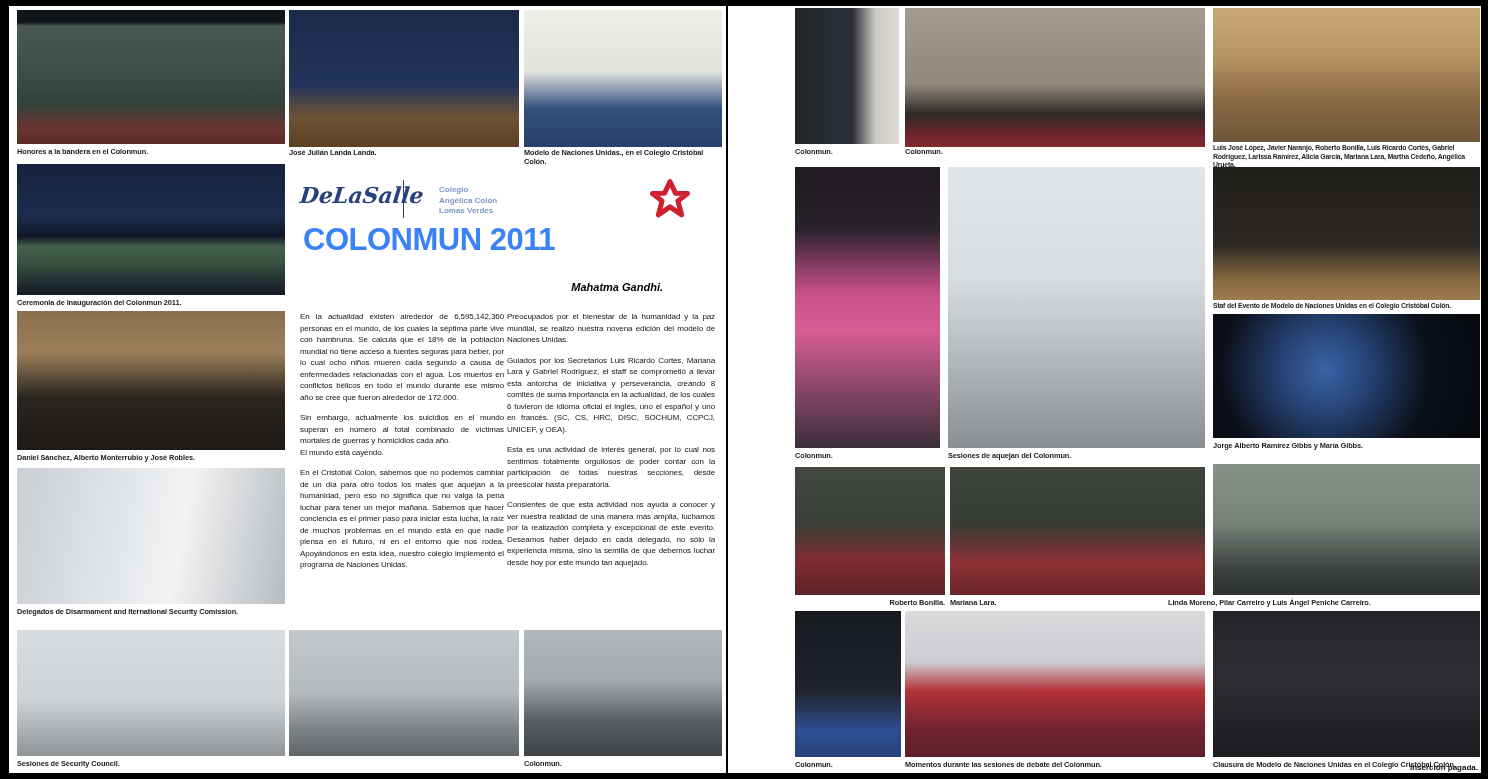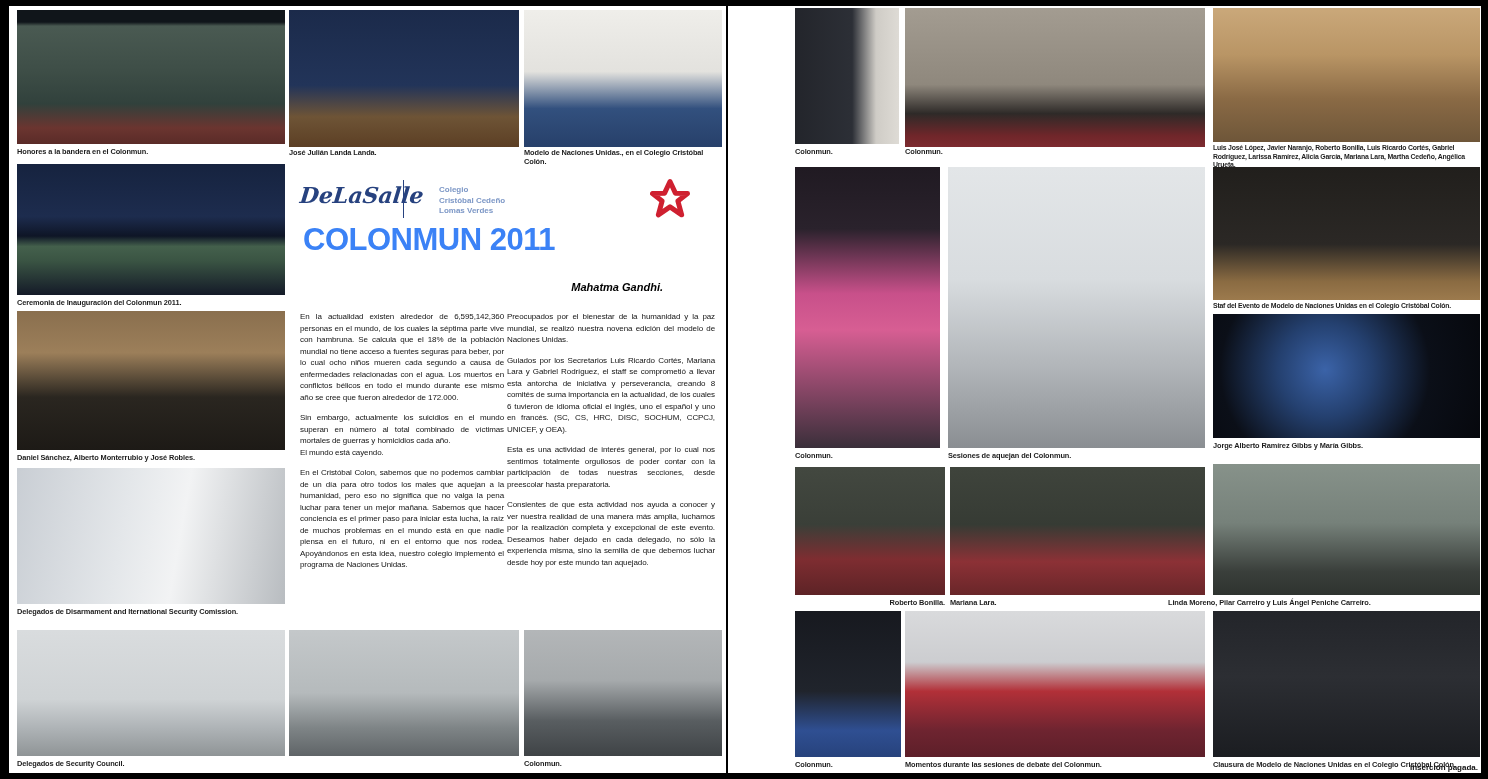--- a/index.html
+++ b/index.html
@@ -44,21 +44,21 @@
   <div class="ph" style="left:524px;top:10px;width:198px;height:137px;background:linear-gradient(180deg,#efeeea 0%,#e3e2de 45%,#32507e 72%,#27406a 100%);"></div>
   <div class="cap" style="left:524px;top:148px;width:198px;">Modelo de Naciones Unidas., en el Colegio Cristóbal Colón.</div>
 
   <div class="ph" style="left:17px;top:164px;width:268px;height:131px;background:linear-gradient(180deg,#16233f 0%,#1d2c4e 40%,#0e1526 55%,#44604c 63%,#3a5443 74%,#141a28 100%);"></div>
   <div class="cap" style="left:17px;top:298px;width:268px;">Ceremonia de Inauguración del Colonmun 2011.</div>
 
   <div class="brand-script">DeLaSalle</div>
   <div class="brand-div"></div>
   <div class="brand-school">
     <div>Colegio</div>
-    <div>Cristóbal Cedeño</div>
+    <div>Angélica Colón</div>
     <div>Lomas Verdes</div>
   </div>
   <div class="lasalle-star">
     <svg width="40" height="42" viewBox="0 0 48 50">
       <path d="M24 4 L30.5 18 L45 18.5 L33.5 27.5 L38 44 L24 34.5 L10 44 L14.5 27.5 L3 18.5 L17.5 18 Z" fill="none" stroke="#cf2030" stroke-width="6" stroke-linejoin="round"></path>
     </svg>
   </div>
 
   <h1 class="page-title">COLONMUN 2011</h1>
   <div class="quote-author">Mahatma Gandhi.</div>
@@ -76,21 +76,21 @@
     <p>Consientes de que esta actividad nos ayuda a conocer y ver nuestra realidad de una manera más amplia, luchamos por la realización completa y excepcional de este evento. Deseamos haber dejado en cada delegado, no sólo la experiencia misma, sino la semilla de que debemos luchar desde hoy por este mundo tan aquejado.</p>
   </div>
 
   <div class="ph" style="left:17px;top:311px;width:268px;height:139px;background:linear-gradient(180deg,#8a6f4e 0%,#9c7f5a 30%,#2a2620 62%,#1d1a16 100%);"></div>
   <div class="cap" style="left:17px;top:453px;width:268px;">Daniel Sánchez, Alberto Monterrubio y José Robles.</div>
 
   <div class="ph" style="left:17px;top:468px;width:268px;height:136px;background:linear-gradient(100deg,#c9ced4 0%,#e4e7ea 40%,#f2f3f4 60%,#b8bcc0 100%);"></div>
   <div class="cap" style="left:17px;top:607px;width:268px;">Delegados de Disarmament and Iternational Security Comission.</div>
 
   <div class="ph" style="left:17px;top:630px;width:268px;height:126px;background:linear-gradient(180deg,#d9dcde 0%,#cfd3d5 55%,#aeb3b6 78%,#8f9496 100%);"></div>
-  <div class="cap" style="left:17px;top:759px;width:268px;">Delegados de Security Council.</div>
+  <div class="cap" style="left:17px;top:759px;width:268px;">Sesiones de Security Council.</div>
 
   <div class="ph" style="left:289px;top:630px;width:230px;height:126px;background:linear-gradient(180deg,#c4c8ca 0%,#b5babc 50%,#7e8486 78%,#5f6467 100%);"></div>
   <div class="cap" style="left:279px;top:759px;width:230px;margin-top:24px;">Modelo de Naciones Unidas.</div>
 
   <div class="ph" style="left:524px;top:630px;width:198px;height:126px;background:linear-gradient(180deg,#b3b6b8 0%,#a6aaac 40%,#595e61 72%,#3f4346 100%);"></div>
   <div class="cap" style="left:524px;top:759px;width:198px;">Colonmun.</div>
 
   <div class="ph" style="left:795px;top:8px;width:104px;height:136px;background:linear-gradient(90deg,#23252b 0%,#2c2f36 55%,#cfccc6 78%,#dedbd5 100%);"></div>
   <div class="cap" style="left:795px;top:147px;width:104px;">Colonmun.</div>
 

